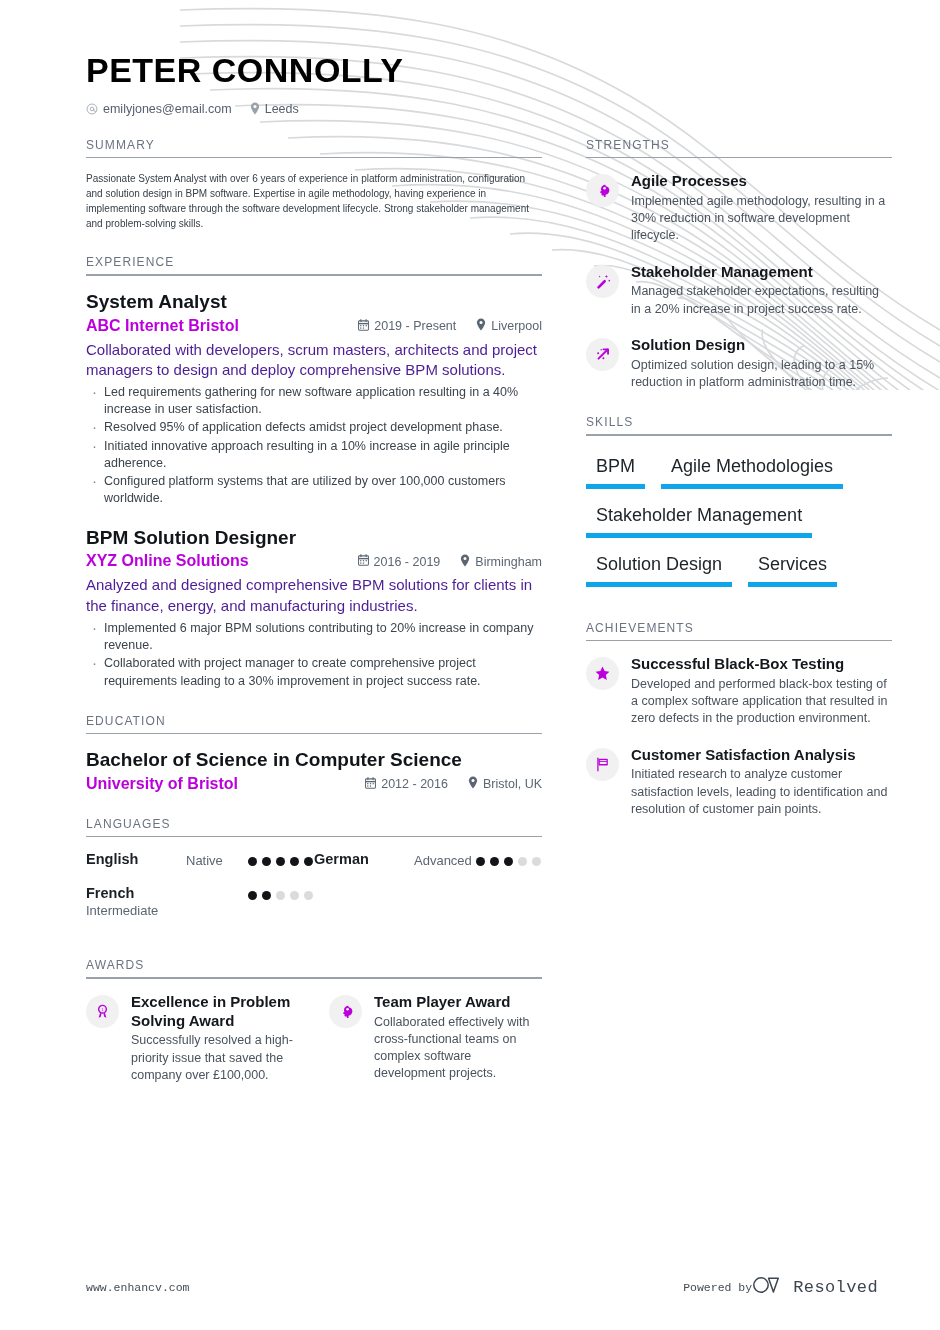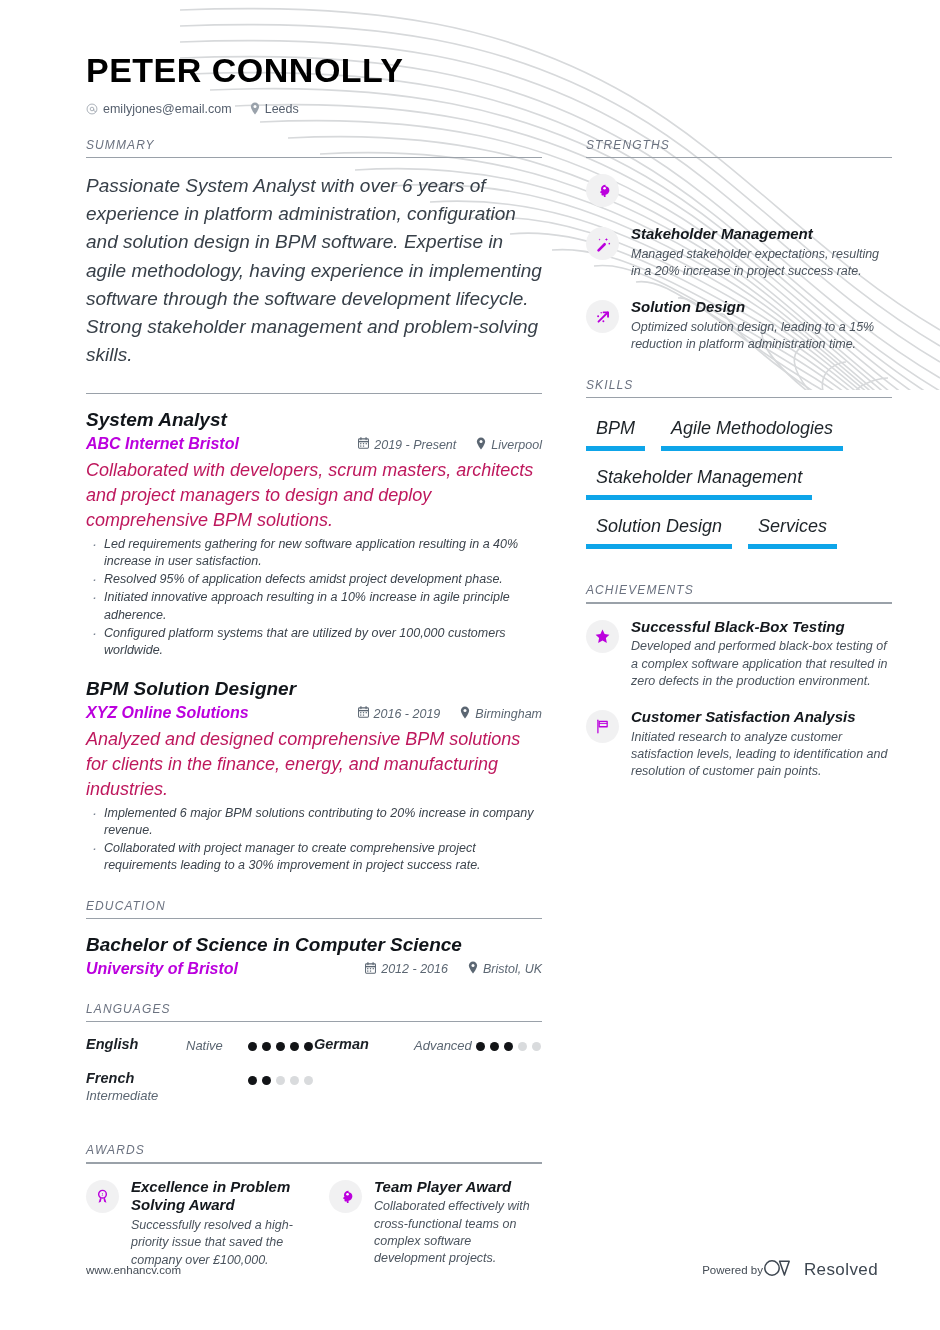--- a/index.html
+++ b/index.html
@@ -38,51 +38,51 @@
     letter-spacing: 0.1px;
   }
   .contact-row {
     margin-top: 13px; display: flex; align-items: center; gap: 18px;
     font-size: 12.5px; color: #555f6d;
   }
   .contact-item { display: flex; align-items: center; gap: 5px; }
   .contact-item svg { display: block; }
 
   
-  .cols { display: flex; padding: 22px 60px 0 66px; gap: 44px; font-style: italic; }
+  .cols { display: flex; padding: 22px 60px 0 66px; gap: 44px; }
   .col-left { width: 456px; flex: none; }
   .col-right { width: 306px; flex: none; }
 
   .sec { margin-top: 24px; }
   .sec:first-child { margin-top: 0; }
   .sec-title {
     font-size: 12px; letter-spacing: 1.1px; color: #6b7280;
     text-transform: uppercase; padding-bottom: 5px;
   }
   .sec-rule { height: 1.5px; background: #9aa1a9; width: 100%; }
   .sec-body { padding-top: 14px; }
 
-  .summary-text { font-size: 19px; line-height: 1.48; color: #384049; }
+  .summary-text { font-size: 10px; line-height: 1.48; color: #384049; }
 
   
   .entry { margin-bottom: 18px; }
   .entry:last-child { margin-bottom: 0; }
   .entry-title { font-size: 19px; font-weight: bold; color: #11151a; line-height: 1.3; }
   .entry-meta-row {
     display: flex; align-items: baseline; margin-top: 2px;
   }
   .entry-org {
     font-size: 16px; font-weight: bold; color: #bb00dd; flex: 1 1 auto;
   }
   .meta-bits { display: flex; align-items: center; gap: 20px; flex: none; }
   .meta-bit {
     display: flex; align-items: center; gap: 5px;
     font-size: 12.5px; color: #5b6672;
   }
-  .entry-desc { margin-top: 5px; font-size: 18px; line-height: 1.38; color: #be185d; }
+  .entry-desc { margin-top: 5px; font-size: 15px; line-height: 1.38; color: #4c1d95; }
   .bullets { margin-top: 3px; list-style: none; }
   .bullets li {
     position: relative; padding-left: 18px;
     font-size: 12.5px; line-height: 1.38; color: #3c444d;
     margin-bottom: 1px;
   }
   .bullets li::before {
     content: "·"; position: absolute; left: 6px; top: -2px;
     color: #7b8593; font-size: 15px;
   }
@@ -121,23 +121,24 @@
     font-size: 18px; color: #1d2328;
     padding: 6px 10px 7px 10px;
     border-bottom: 5px solid #0ea5e9;
     margin-bottom: 10px;
     white-space: nowrap;
     text-align: center;
   }
 
   
   .footer {
-    position: absolute; left: 66px; right: 62px; bottom: 48px;
+    position: absolute; left: 66px; right: 62px; bottom: 30px;
     display: flex; align-items: center; justify-content: space-between;
     z-index: 3;
+    font-family: Liberation Mono, monospace;
   }
   .footer-url { font-size: 11.5px; color: #444c55; }
   .footer-right { display: flex; align-items: center; }
   .powered { font-size: 11.5px; color: #444c55; }
   .brand { display: flex; align-items: center; gap: 7px; }
   .brand-name { font-size: 17px; color: #3d4650; letter-spacing: 0.4px; }
 </style>
 </head>
 <body>
 
@@ -205,20 +206,21 @@
 
         <div class="sec">
           <div class="sec-title">SUMMARY</div>
           <div class="sec-rule"></div>
           <div class="sec-body">
             <div class="summary-text">Passionate System Analyst with over 6 years of experience in platform administration, configuration and solution design in BPM software. Expertise in agile methodology, having experience in implementing software through the software development lifecycle. Strong stakeholder management and problem-solving skills.</div>
           </div>
         </div>
 
         <div class="sec">
+          <div class="sec-title">EXPERIENCE</div>
           <div class="sec-rule"></div>
           <div class="sec-body" id="experience-list">
   <div class="entry">
     <div class="entry-title">System Analyst</div>
     <div class="entry-meta-row">
       <div class="entry-org">ABC Internet Bristol</div>
       <div class="meta-bits">
         <span class="meta-bit">
           <span><svg width="11" height="12" viewBox="0 0 12 13">
                           <rect x="0.6" y="2" width="10.8" height="10.2" rx="1" fill="none" stroke="#5b6672" stroke-width="1.1"></rect>
@@ -418,20 +420,24 @@
           <div class="sec-title">STRENGTHS</div>
           <div class="sec-rule"></div>
           <div class="sec-body" id="strengths-list">
     <div class="icard">
       <div class="icard-badge">
                   <svg width="17" height="17" viewBox="0 0 20 20">
                     <path d="M13.6 3.1c-3 0-5.4 2.2-5.4 5 0 .9.2 1.6.6 2.3l-1.5 1.2c-.3.3-.2.8.2.9l1.3.4v1.7c0 .7.6 1.3 1.3 1.3h1.5v1.6h2v-2.4c2.6-.5 4.5-2.7 4.5-5.3 0-3-2.4-4.7-4.5-4.7z" fill="#bb00dd"></path>
                     <circle cx="12.4" cy="7.4" r="1.5" fill="#fff"></circle>
                   </svg>
                 </div>
+      <div class="icard-body">
+        <div class="icard-title">Agile Processes</div>
+        <div class="icard-text">Implemented agile methodology, resulting in a 30% reduction in software development lifecycle.</div>
+      </div>
     </div>
     <div class="icard">
       <div class="icard-badge">
                   <svg width="18" height="18" viewBox="0 0 20 20">
                     <rect x="2.2" y="12.2" width="12.4" height="2.9" rx="1.4" transform="rotate(-45 8.4 13.6)" fill="#bb00dd"></rect>
                     <path d="M13.8 3.2l.5 1.3 1.3.5-1.3.5-.5 1.3-.5-1.3-1.3-.5 1.3-.5z" fill="#bb00dd"></path>
                     <path d="M6.2 3.8l.35.9.9.35-.9.35-.35.9-.35-.9-.9-.35.9-.35z" fill="#bb00dd"></path>
                     <circle cx="17" cy="9.6" r="0.9" fill="#bb00dd"></circle>
                   </svg>
                 </div>

